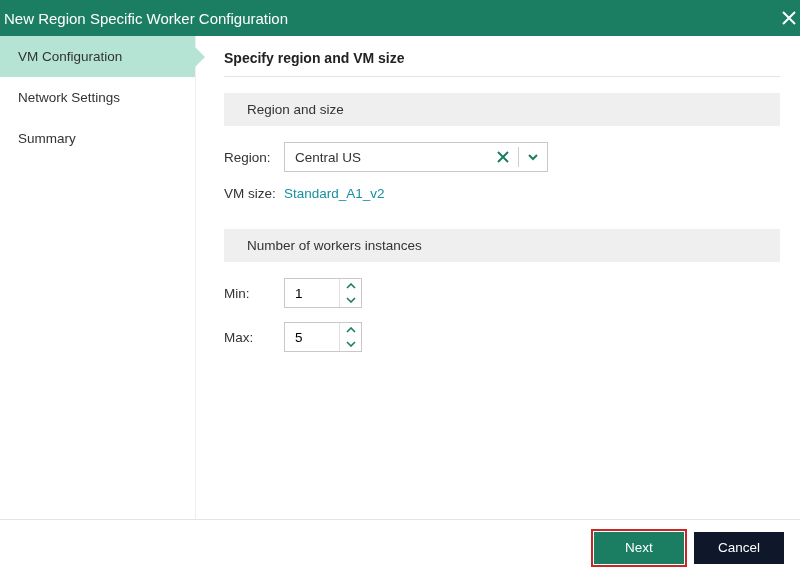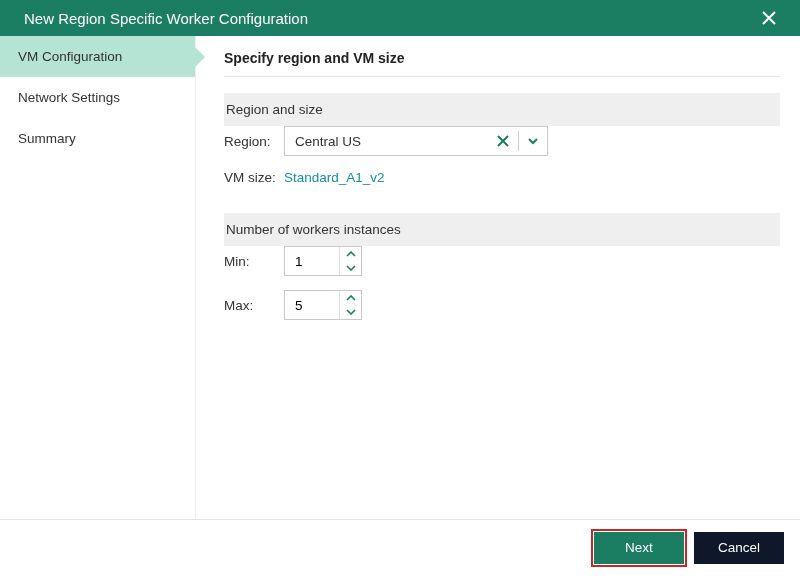--- a/index.html
+++ b/index.html
@@ -1,37 +1,37 @@
 <!DOCTYPE html>
 <html><head>
 <meta charset="utf-8">
 <style>
 * { box-sizing: border-box; margin: 0; padding: 0; font-family: "Segoe UI", Tahoma, sans-serif; }
 body { background: #fff; width: 800px; height: 587px; overflow: hidden; position: relative; }
 
-.titlebar { background: #1b7e62; color: #fff; height: 36px; display: flex; align-items: center; justify-content: space-between; padding: 0 24px; }
+.titlebar { background: #1b7e62; color: #fff; height: 36px; display: flex; align-items: center; justify-content: space-between; padding: 0 4px; }
 .titlebar .title { font-size: 15px; }
 .titlebar .close { cursor: pointer; font-size: 16px; }
 
 .body { display: flex; height: calc(100% - 36px - 56px); gap: 8px; }
 
 .sidebar { width: 196px; background: #fff; border-right: 1px solid #eee; }
 .sidebar .step { padding: 13px 18px; font-size: 13.5px; color: #333; cursor: pointer; position: relative; }
 .sidebar .step.active { background: #b5e4d4; font-weight: 400; }
 .sidebar .step.active::after {
   content: ""; position: absolute; right: -10px; top: 50%; transform: translateY(-50%);
   width: 0; height: 0; border-top: 10px solid transparent; border-bottom: 10px solid transparent;
   border-left: 10px solid #b5e4d4;
 }
 
 .main { flex: 1; padding: 14px 20px 0 20px; overflow: auto; }
 .heading { font-size: 14px; font-weight: 600; color: #222; margin-bottom: 10px; }
 .hr { border: none; border-top: 1px solid #e4e4e4; margin-bottom: 16px; }
 
-.section-header { background: #efefef; padding: 9px 2px; font-size: 13.5px; color: #333; }
+.section-header { background: #efefef; padding: 9px 23px; font-size: 13.5px; color: #333; margin-bottom: 16px; }
 
 .field-row { display: flex; align-items: center; margin-bottom: 14px; }
 .field-label { width: 60px; font-size: 13.5px; color: #333; }
 .field-label.wide { width: 60px; }
 
 .combo { display: flex; align-items: center; border: 1px solid #c8c8c8; height: 30px; width: 264px; background: #fff; }
 .combo .text { flex: 1; padding: 0 10px; font-size: 13.5px; color: #333; }
 .combo .clear { width: 30px; display: flex; align-items: center; justify-content: center; cursor: pointer; }
 .combo .sep { width: 1px; height: 20px; background: #ccc; }
 .combo .drop { width: 28px; display: flex; align-items: center; justify-content: center; cursor: pointer; }

